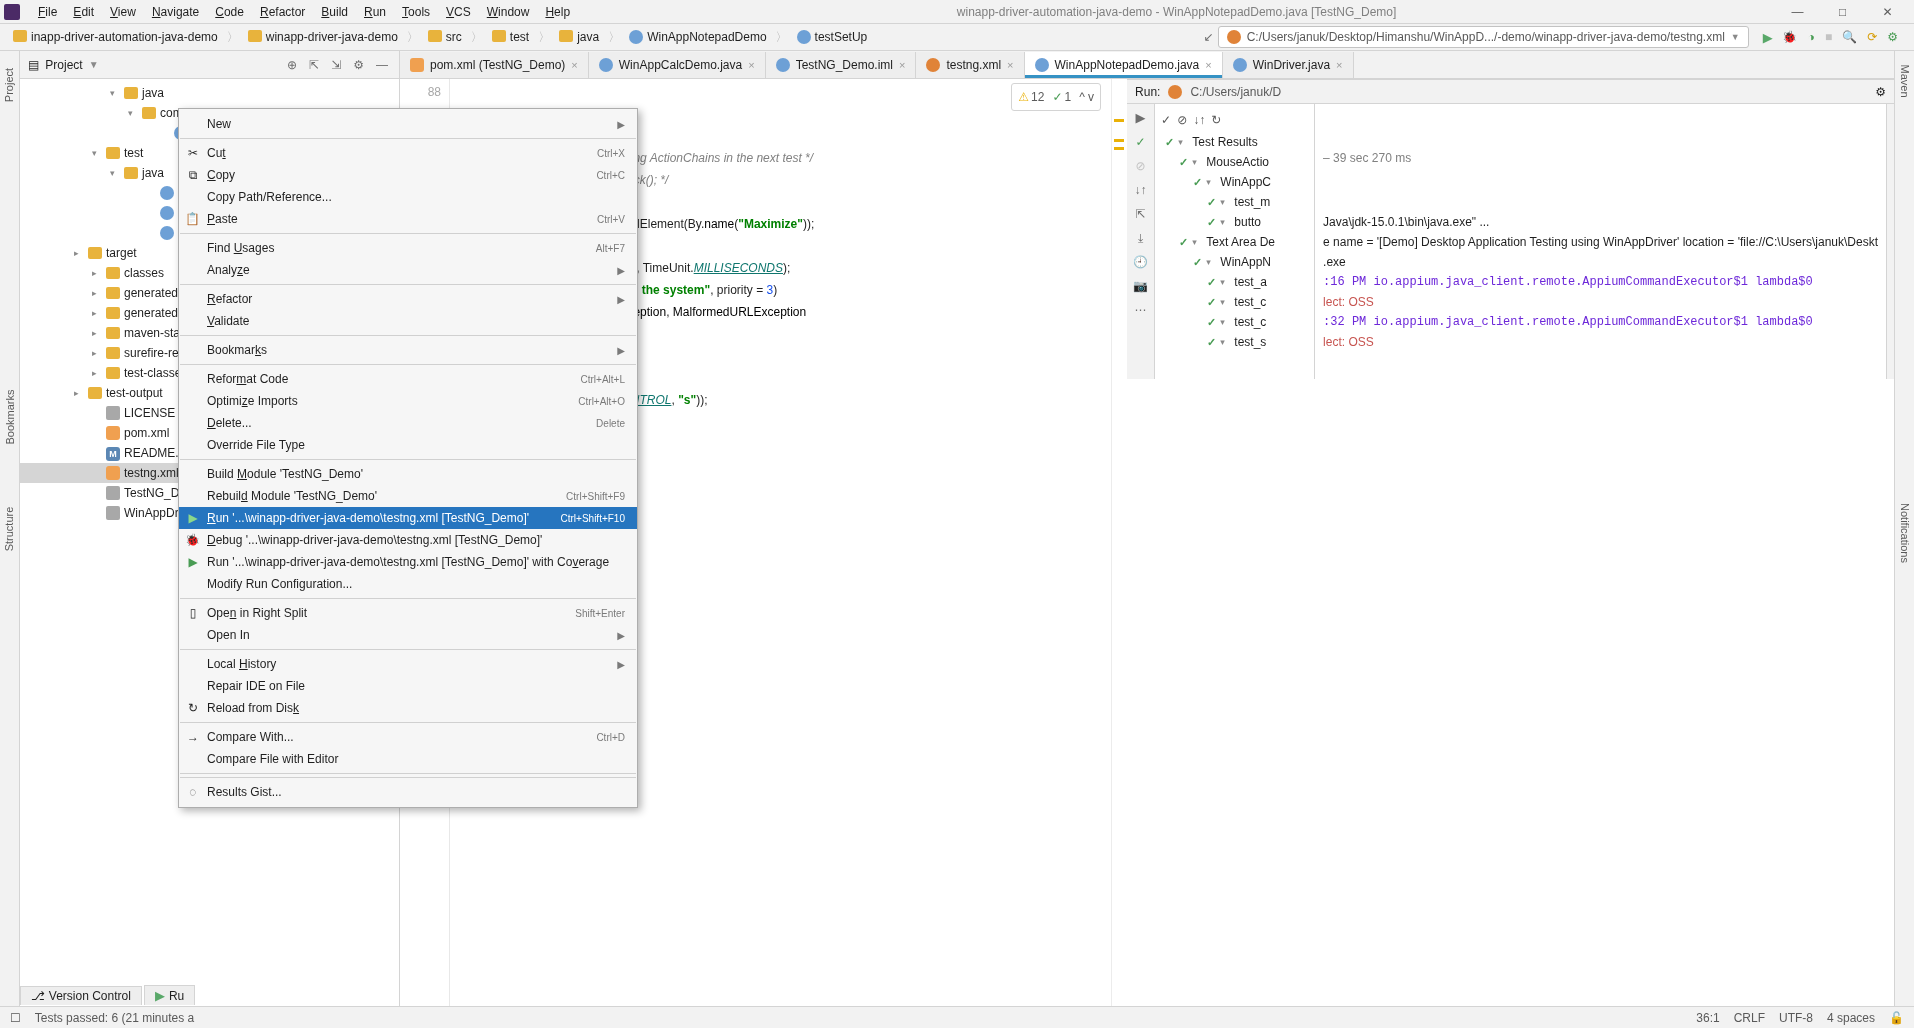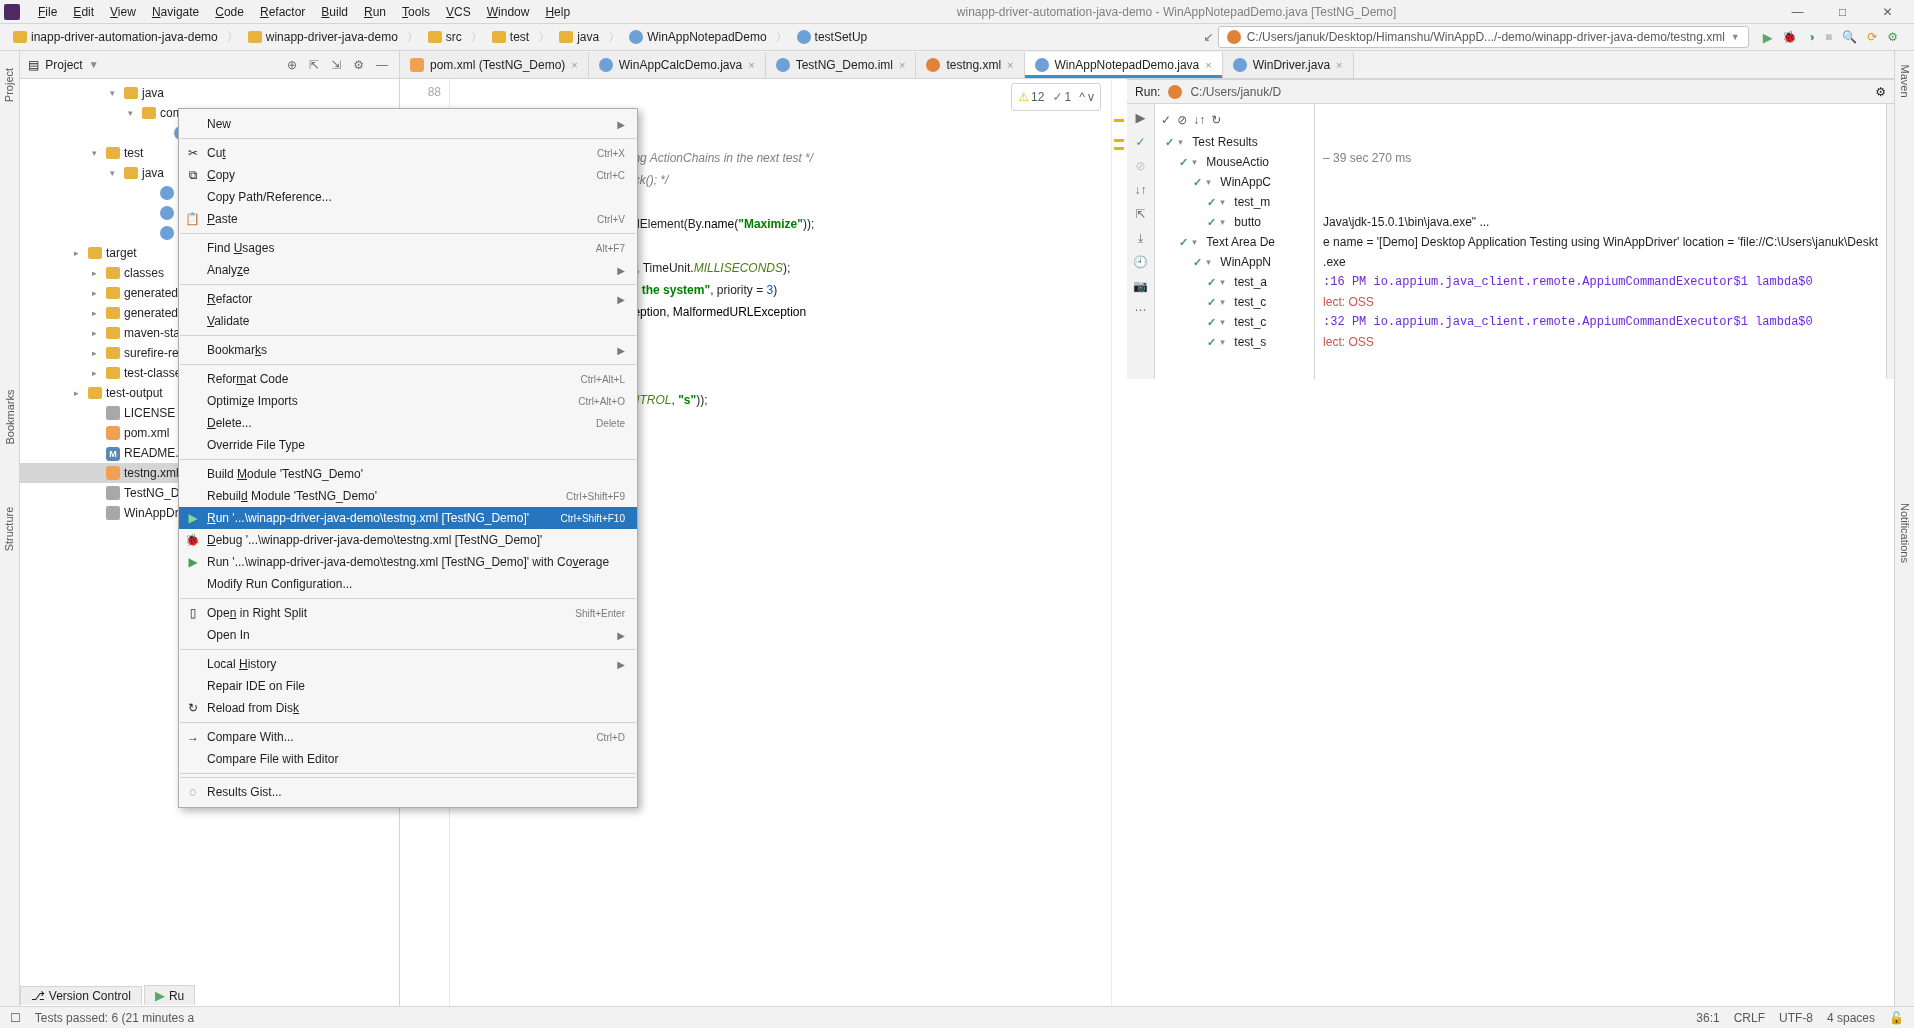--- a/index.html
+++ b/index.html
@@ -6,21 +6,21 @@
 body { width:1914px; height:1028px; background:#f2f2f2; overflow:hidden; position:relative; color:#1f1f1f; }
 .menubar { height:24px; background:#f2f2f2; display:flex; align-items:center; padding:0 4px; border-bottom:1px solid #d4d4d4; }
 .menubar .logo { width:16px; height:16px; background:#4b2a66; margin-right:10px; border-radius:2px; }
 .menubar .menu-item { padding:2px 8px; cursor:default; }
 .menubar .title-gap { flex:1; text-align:center; color:#808080; }
 .win-ctrls { display:flex; margin-left:auto; }
 .win-ctrls div { width:45px; height:24px; display:flex; align-items:center; justify-content:center; cursor:default; color:#5c5c5c; }
 
 .navbar { height:27px; background:#f2f2f2; display:flex; align-items:center; padding:0 6px; border-bottom:1px solid #d4d4d4; gap:4px; }
 .breadcrumb { display:inline-flex; align-items:center; height:22px; }
-.bc-item { display:inline-flex; align-items:center; padding:2px 6px; border:1px solid transparent; border-radius:3px; gap:4px; }
+.bc-item { display:inline-flex; align-items:flex-start; padding:2px 6px; border:1px solid transparent; border-radius:3px; gap:4px; }
 .bc-sep { color:#b0b0b0; padding:0 2px; }
 .folder-icon { width:14px; height:12px; background:#e8b33c; border-radius:2px; display:inline-block; }
 .test-icon { width:14px; height:14px; background:#e08338; border-radius:7px; display:inline-block; }
 .class-icon { width:14px; height:14px; background:#6da0d6; border-radius:7px; display:inline-block; }
 .method-icon { width:14px; height:14px; background:#6da0d6; border-radius:7px; display:inline-block; }
 .navbar-spacer { flex:1; }
 .navbar .runcfg { min-width:500px; background:#fff; border:1px solid #c3c3c3; border-radius:3px; height:22px; display:flex; align-items:center; padding:0 8px; color:#595959; gap:6px; }
 .nav-icons { display:flex; gap:10px; padding:0 10px; align-items:center; }
 .nav-icons span { cursor:default; }
 .run-tri { color:#59a869; font-size:13px; }
@@ -56,21 +56,21 @@
 .editor-split { flex:1; display:flex; flex-direction:row; }
 .code-area { flex:1; display:flex; font-family:"JetBrains Mono","Consolas",monospace; font-size:13px; line-height:22px; overflow:hidden; }
 .gutter { width:50px; background:#fff; color:#a7a7a7; text-align:right; padding-right:8px; padding-top:2px; border-right:1px solid #e8e8e8; }
 .code-body { flex:1; padding:2px 10px; white-space:pre; overflow:hidden; position:relative; }
 .cm-comment { color:#808080; font-style:italic; }
 .cm-str { color:#008000; font-weight:bold; }
 .cm-kw { color:#000080; font-weight:bold; }
 .cm-num { color:#1750eb; }
 .cm-fn { color:#000; }
 .cm-cls { color:#000; }
-.cm-const { color:#4d7c0f; font-style:italic; }
+.cm-const { color:#0f766e; font-style:italic;text-decoration:underline; }
 .cm-param { color:#808080; }
 
 .inspection-bar { position:absolute; top:4px; right:10px; display:flex; gap:8px; align-items:center; font-size:11px; color:#5c5c5c; background:#fff; padding:2px 6px; border:1px solid #d4d4d4; border-radius:3px; }
 .warn-badge::before { content:"⚠"; color:#eab107; margin-right:2px; }
 .err-typo::before { content:"✓"; color:#499c54; margin-right:2px; }
 
 .run-panel { height:300px; border-top:1px solid #d4d4d4; display:flex; flex-direction:column; }
 .run-header { height:24px; background:#f2f2f2; border-bottom:1px solid #d4d4d4; display:flex; align-items:center; padding:0 8px; gap:8px; }
 .run-body { flex:1; display:flex; }
 .run-toolstrip { width:28px; background:#f2f2f2; border-right:1px solid #d4d4d4; display:flex; flex-direction:column; align-items:center; padding:6px 0; gap:10px; }

